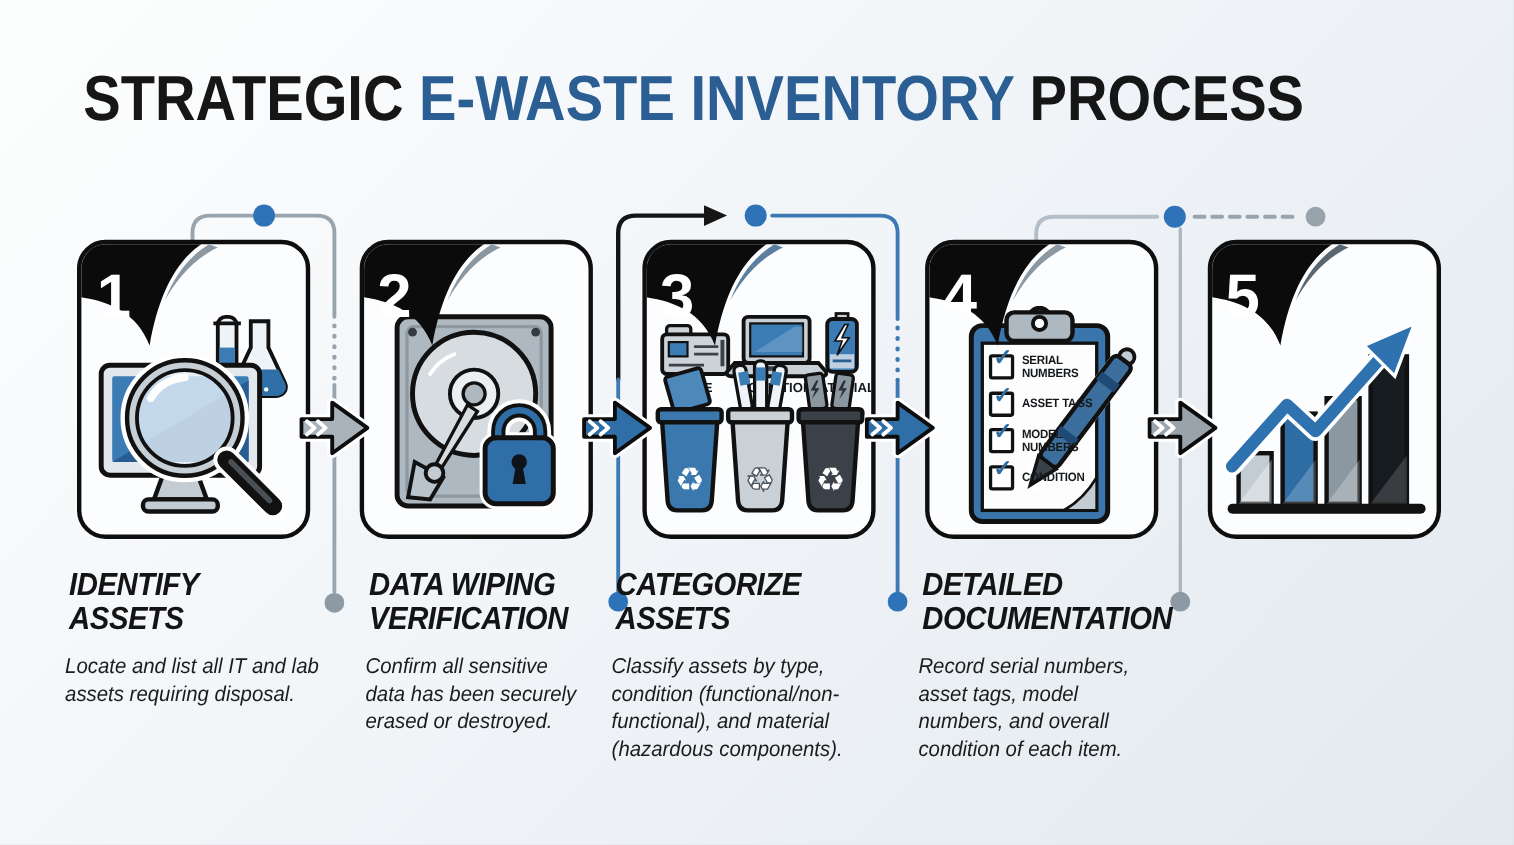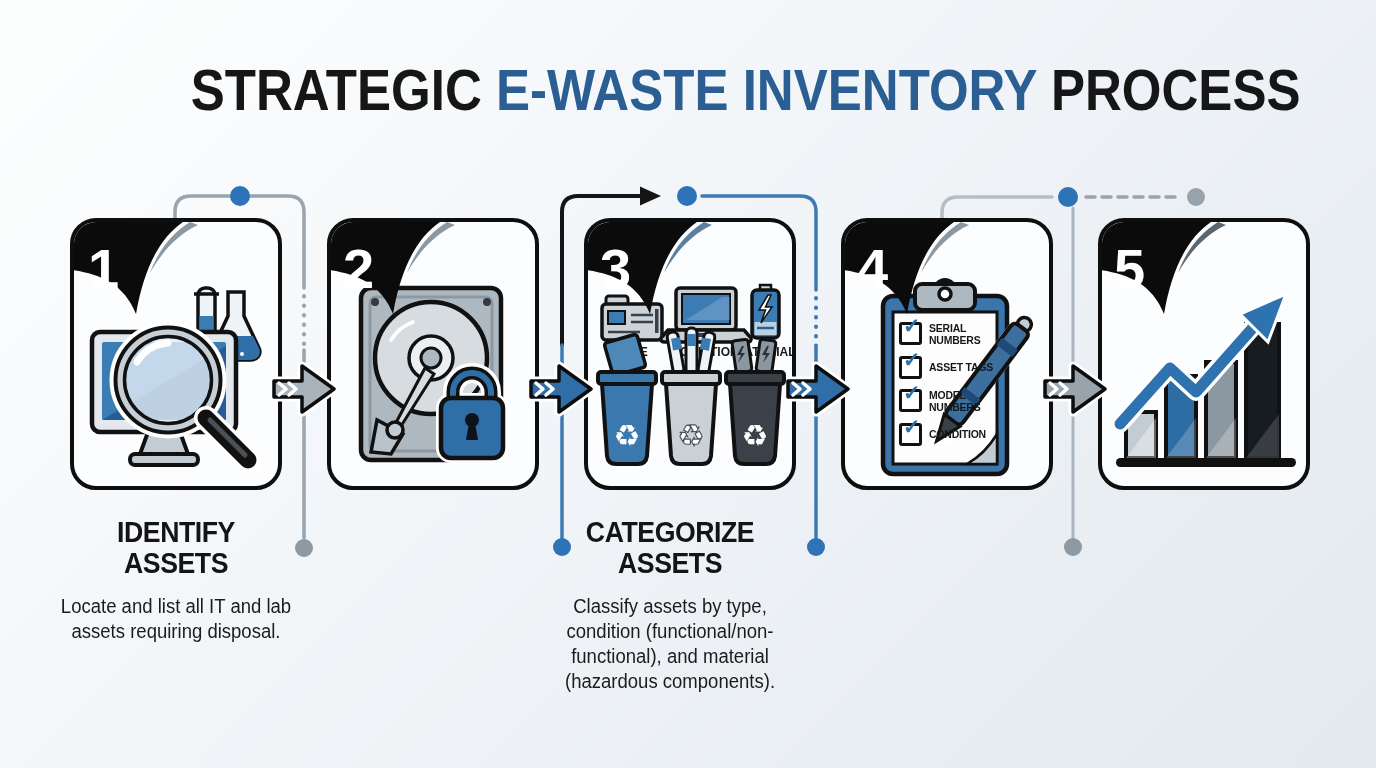--- a/index.html
+++ b/index.html
@@ -1,34 +1,34 @@
 <!DOCTYPE html>
 <html><head>
 <meta charset="utf-8">
 <style>
   html,body{margin:0;padding:0;background:#dfe5ea;}
   .canvas{position:relative;width:1376px;height:768px;overflow:hidden;
     background:linear-gradient(135deg,#fdfefe 0%,#f3f6f9 40%,#e9eef3 75%,#e3e9ef 100%);
     font-family:"Liberation Sans",sans-serif;}
   
-  .main-title{position:absolute;top:56px;left:0;width:100%;text-align:right;margin:0;
+  .main-title{position:absolute;top:56px;left:0;width:100%;text-align:left;margin:0;
     font-size:58px;font-weight:700;letter-spacing:0px;color:#161616;white-space:nowrap;}
   .main-title .inner{display:inline-block;transform:scaleX(0.88);transform-origin:center;}
   .title-blue{color:#2b5f94;}
   
   .connectors{position:absolute;left:0;top:0;z-index:1;}
   
   .card{position:absolute;top:218px;width:212px;height:272px;box-sizing:border-box;
     background:#fcfdff;border:4.5px solid #0e0e0e;border-radius:26px;overflow:hidden;z-index:2;}
   .badge{position:absolute;left:-2px;top:-2px;z-index:3;}
   .icon-wrap{position:absolute;z-index:2;}
   
   .flow-arrow{position:absolute;top:360px;width:64px;height:58px;z-index:4;}
   
-  .step-text{position:absolute;top:517px;text-align:center;z-index:2;}
+  .step-text{position:absolute;top:517px;text-align:left;z-index:2;font-style:italic;}
   .step-title{margin:0;font-size:29px;line-height:31px;font-weight:700;color:#141414;
     letter-spacing:-0.5px;transform:scaleX(0.92);transform-origin:center;white-space:nowrap;}
   .step-desc{margin:15px 0 0 0;font-size:19.5px;line-height:25px;color:#1c1c1c;
     transform:scaleX(0.95);transform-origin:center;}
   
   .checklist{position:absolute;left:54px;top:99px;width:104px;z-index:5;}
   .check-row{display:flex;align-items:flex-start;margin-bottom:9px;}
   .check-row.single{align-items:center;}
   .checkbox{position:relative;flex:0 0 auto;width:17px;height:17px;background:#fff;
     border:3px solid #111;border-radius:3px;margin-right:7px;margin-top:1px;}
@@ -298,18 +298,26 @@
     <path d="M2,21 H30 V6 L62,29 L30,52 V37 H2 Z" fill="#ffffff" stroke="#ffffff" stroke-width="9" stroke-linejoin="round"></path>
     <path d="M2,21 H30 V6 L62,29 L30,52 V37 H2 Z" fill="#99a3ac" stroke="#0d0d0d" stroke-width="3.5" stroke-linejoin="round"></path>
     <path d="M7,23 l7,6 -7,6" stroke="#ffffff" stroke-width="3.5" fill="none" stroke-linecap="round" stroke-linejoin="round"></path>
     <path d="M17,23 l7,6 -7,6" stroke="#ffffff" stroke-width="3.5" fill="none" stroke-linecap="round" stroke-linejoin="round"></path>
   </svg>
 
   <div class="step-text" style="left:53px;width:246px;">
     <h2 class="step-title"><span>IDENTIFY</span><br><span>ASSETS</span></h2>
     <p class="step-desc">Locate and list all IT and lab assets requiring disposal.</p>
   </div>
+  <div class="step-text" style="left:327px;width:212px;">
+    <h2 class="step-title"><span>DATA WIPING</span><br><span>VERIFICATION</span></h2>
+    <p class="step-desc">Confirm all sensitive data has been securely erased or destroyed.</p>
+  </div>
   <div class="step-text" style="left:550px;width:240px;">
     <h2 class="step-title"><span>CATEGORIZE</span><br><span>ASSETS</span></h2>
     <p class="step-desc">Classify assets by type, condition (functional/non-functional), and material (hazardous components).</p>
   </div>
+  <div class="step-text" style="left:829px;width:236px;">
+    <h2 class="step-title"><span>DETAILED</span><br><span>DOCUMENTATION</span></h2>
+    <p class="step-desc">Record serial numbers, asset tags, model numbers, and overall condition of each item.</p>
+  </div>
 
 </div>
 
 </body></html>

